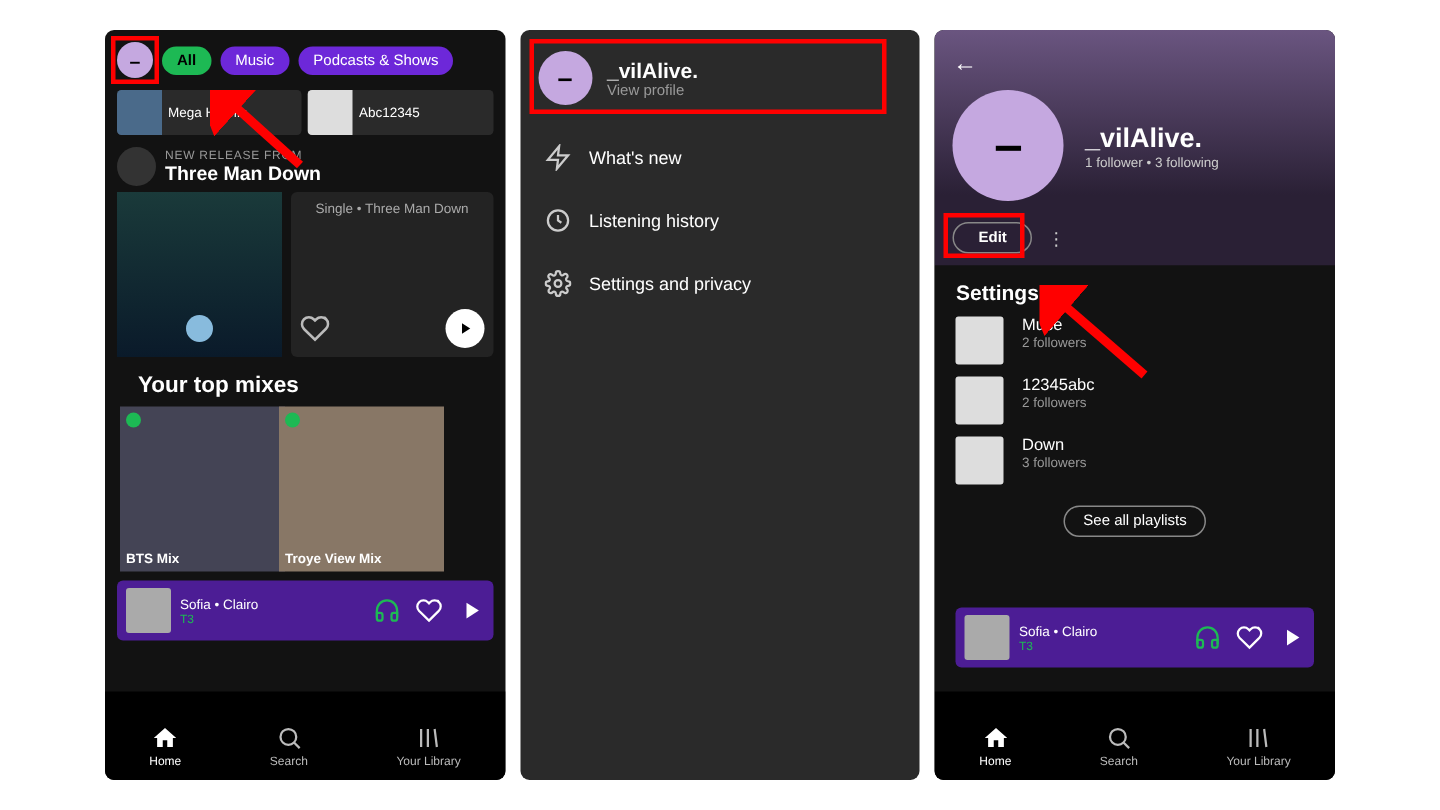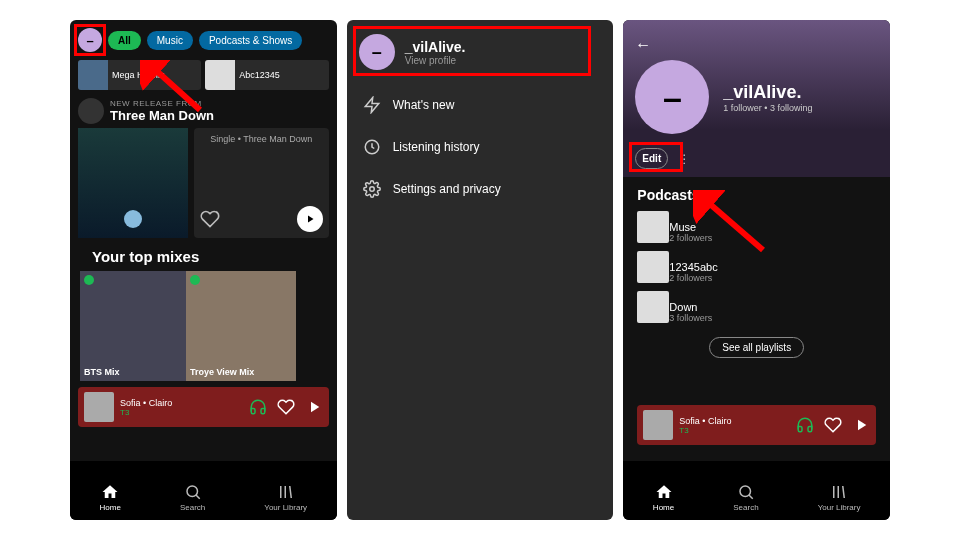--- a/index.html
+++ b/index.html
@@ -1,21 +1,21 @@
 <!DOCTYPE html>
 <html><head>
 <meta charset="utf-8">
 <style>
   * { box-sizing: border-box; margin: 0; padding: 0; }
   body { background: #fff; font-family: -apple-system, Helvetica, Arial, sans-serif; width: 960px; height: 540px; display: flex; gap: 10px; padding: 20px 70px; }
   .phone { flex: 1; background: #121212; color: #fff; border-radius: 6px; position: relative; overflow: hidden; display: flex; flex-direction: column; font-size: 11px; }
   
   .p1-top { display: flex; align-items: center; gap: 6px; padding: 8px; position: relative; }
   .avatar-sm { width: 24px; height: 24px; border-radius: 50%; background: #c5a8e0; display: flex; align-items: center; justify-content: center; font-size: 13px; font-weight: bold; color: #000; }
-  .chip { border-radius: 14px; padding: 4px 10px; font-size: 10px; background: #0369a1; color: #fff; cursor: pointer; }
+  .chip { border-radius: 14px; padding: 4px 10px; font-size: 10px; background: #6d28d9; color: #fff; cursor: pointer; }
   .chip.active { background: #1db954; color: #000; font-weight: 600; }
   .hlbox { position: absolute; border: 3px solid #ff0000; pointer-events: none; }
   .arrow1 { position: absolute; top: 40px; left: 70px; pointer-events: none; }
   .cards { display: flex; gap: 4px; padding: 0 8px; }
   .card-sm { flex: 1; background: #2a2a2a; height: 30px; display: flex; align-items: center; border-radius: 3px; overflow: hidden; font-size: 9px; }
   .card-sm .thumb { width: 30px; height: 30px; background: #4a6a8a; margin-right: 4px; }
   .release { margin: 8px 8px 0; }
   .rel-head { display: flex; align-items: center; gap: 6px; }
   .rel-head .rimg { width: 26px; height: 26px; border-radius: 50%; background: #333; }
   .rel-head .rt1 { font-size: 8px; color: #999; letter-spacing: 0.5px; }
@@ -29,21 +29,21 @@
   .heart { width: 20px; height: 20px; color: #bbb; }
   .playbtn { width: 26px; height: 26px; border-radius: 50%; background: #fff; display: flex; align-items: center; justify-content: center; }
   .playbtn svg { fill: #000; }
   .sect-title { font-weight: 700; font-size: 15px; padding: 10px 22px 6px; }
   .mixes { display: flex; gap: 8px; padding: 0 10px; }
   .mix { width: 98px; }
   .mix .mcover { width: 110px; height: 110px; background: #445; position: relative; }
   .mix .mcover.c2 { background: #876; }
   .mix .mlabel { font-size: 9px; color: #fff; position: absolute; bottom: 4px; left: 4px; font-weight: 600; }
   .mix .mbadge { position: absolute; top: 4px; left: 4px; width: 10px; height: 10px; border-radius: 50%; background: #1db954; }
-  .nowbar { margin: 6px 8px; background: #7f1d1d; border-radius: 4px; height: 40px; display: flex; align-items: center; padding: 0 6px; gap: 6px; }
+  .nowbar { margin: 6px 8px; background: #4c1d95; border-radius: 4px; height: 40px; display: flex; align-items: center; padding: 0 6px; gap: 6px; }
   .nowbar .nimg { width: 30px; height: 30px; background: #aaa; border-radius: 2px; }
   .nowbar .ntxt { flex: 1; font-size: 9px; }
   .nowbar .ntxt .l2 { color: #1db954; font-size: 8px; }
   .nowbar .icn { width: 18px; height: 18px; color: #fff; margin-left: 4px; }
   .nowbar .icn.g { color: #1db954; }
   .bottomnav { background: #000; display: flex; justify-content: space-around; padding: 22px 0 8px; margin-top: auto; }
   .navit { display: flex; flex-direction: column; align-items: center; gap: 2px; color: #bbb; font-size: 8px; }
   .navit.active { color: #fff; }
   .navit svg { width: 18px; height: 18px; }
   
@@ -55,24 +55,24 @@
   .p2-item { display: flex; align-items: center; gap: 12px; padding: 12px 16px; font-size: 12px; cursor: pointer; }
   .p2-item svg { width: 18px; height: 18px; color: #ccc; }
   
   .p3-head { background: linear-gradient(#6a5580,#2a2035 70%); padding: 10px 12px 8px; }
   .back { color: #fff; font-size: 16px; padding: 4px 0; }
   .p3-prof { display: flex; align-items: center; gap: 14px; margin-top: 4px; }
   .p3-prof .av { width: 74px; height: 74px; border-radius: 50%; background: #c5a8e0; display: flex; align-items: center; justify-content: center; font-size: 34px; font-weight: bold; color: #000; }
   .p3-prof .nm { font-size: 18px; font-weight: 700; }
   .p3-prof .sub { font-size: 9px; color: #ccc; }
   .p3-actions { display: flex; align-items: center; gap: 10px; margin-top: 14px; position: relative; }
-  .editbtn { border: 1px solid #888; border-radius: 14px; padding: 4px 6px; font-size: 10px; font-weight: 600; background: transparent; color: #fff; cursor: pointer; }
+  .editbtn { border: 1px solid #888; border-radius: 14px; padding: 4px 16px; font-size: 10px; font-weight: 600; background: transparent; color: #fff; cursor: pointer; }
   .dots { color: #ccc; letter-spacing: 1px; font-size: 12px; }
   .p3-body { padding: 10px 14px; flex: 1; background: #121212; display: flex; flex-direction: column; }
-  .pl-item { display: flex; align-items: flex-end; gap: 0; margin-bottom: 8px; }
+  .pl-item { display: flex; align-items: flex-start; gap: 12px; margin-bottom: 8px; }
   .pl-item .plimg { width: 32px; height: 32px; background: #ddd; border-radius: 2px; }
   .pl-item .plnm { font-size: 11px; }
   .pl-item .plsub { font-size: 9px; color: #999; }
   .seeall { align-self: center; margin-top: 6px; border: 1px solid #888; border-radius: 14px; padding: 4px 12px; font-size: 10px; background: transparent; color: #fff; cursor: pointer; }
   .arrow3 { position: absolute; top: 170px; left: 70px; pointer-events: none; }
 </style>
 </head>
 <body>
 
 <div class="phone">
@@ -236,21 +236,21 @@
   </div>
   <svg class="arrow3" width="80" height="70">
       <defs>
         <marker id="ah3" markerWidth="8" markerHeight="8" refX="2" refY="4" orient="auto">
           <polygon points="0 0, 8 4, 0 8" fill="#ff0000"></polygon>
         </marker>
       </defs>
       <line x1="70" y1="60" x2="10" y2="8" stroke="#ff0000" stroke-width="6" marker-end="url(#ah3)"></line>
     </svg>
   <div class="p3-body">
-    <div class="sect-title" style="padding:0 0 8px;font-size:14px;">Podcasts</div>
+    <div class="sect-title" style="padding:0 0 8px;font-size:14px;">Settings</div>
     <div class="pl-item">
         <div class="plimg"></div>
         <div>
           <div class="plnm">Muse</div>
           <div class="plsub">2 followers</div>
         </div>
       </div>
     <div class="pl-item">
         <div class="plimg"></div>
         <div>

